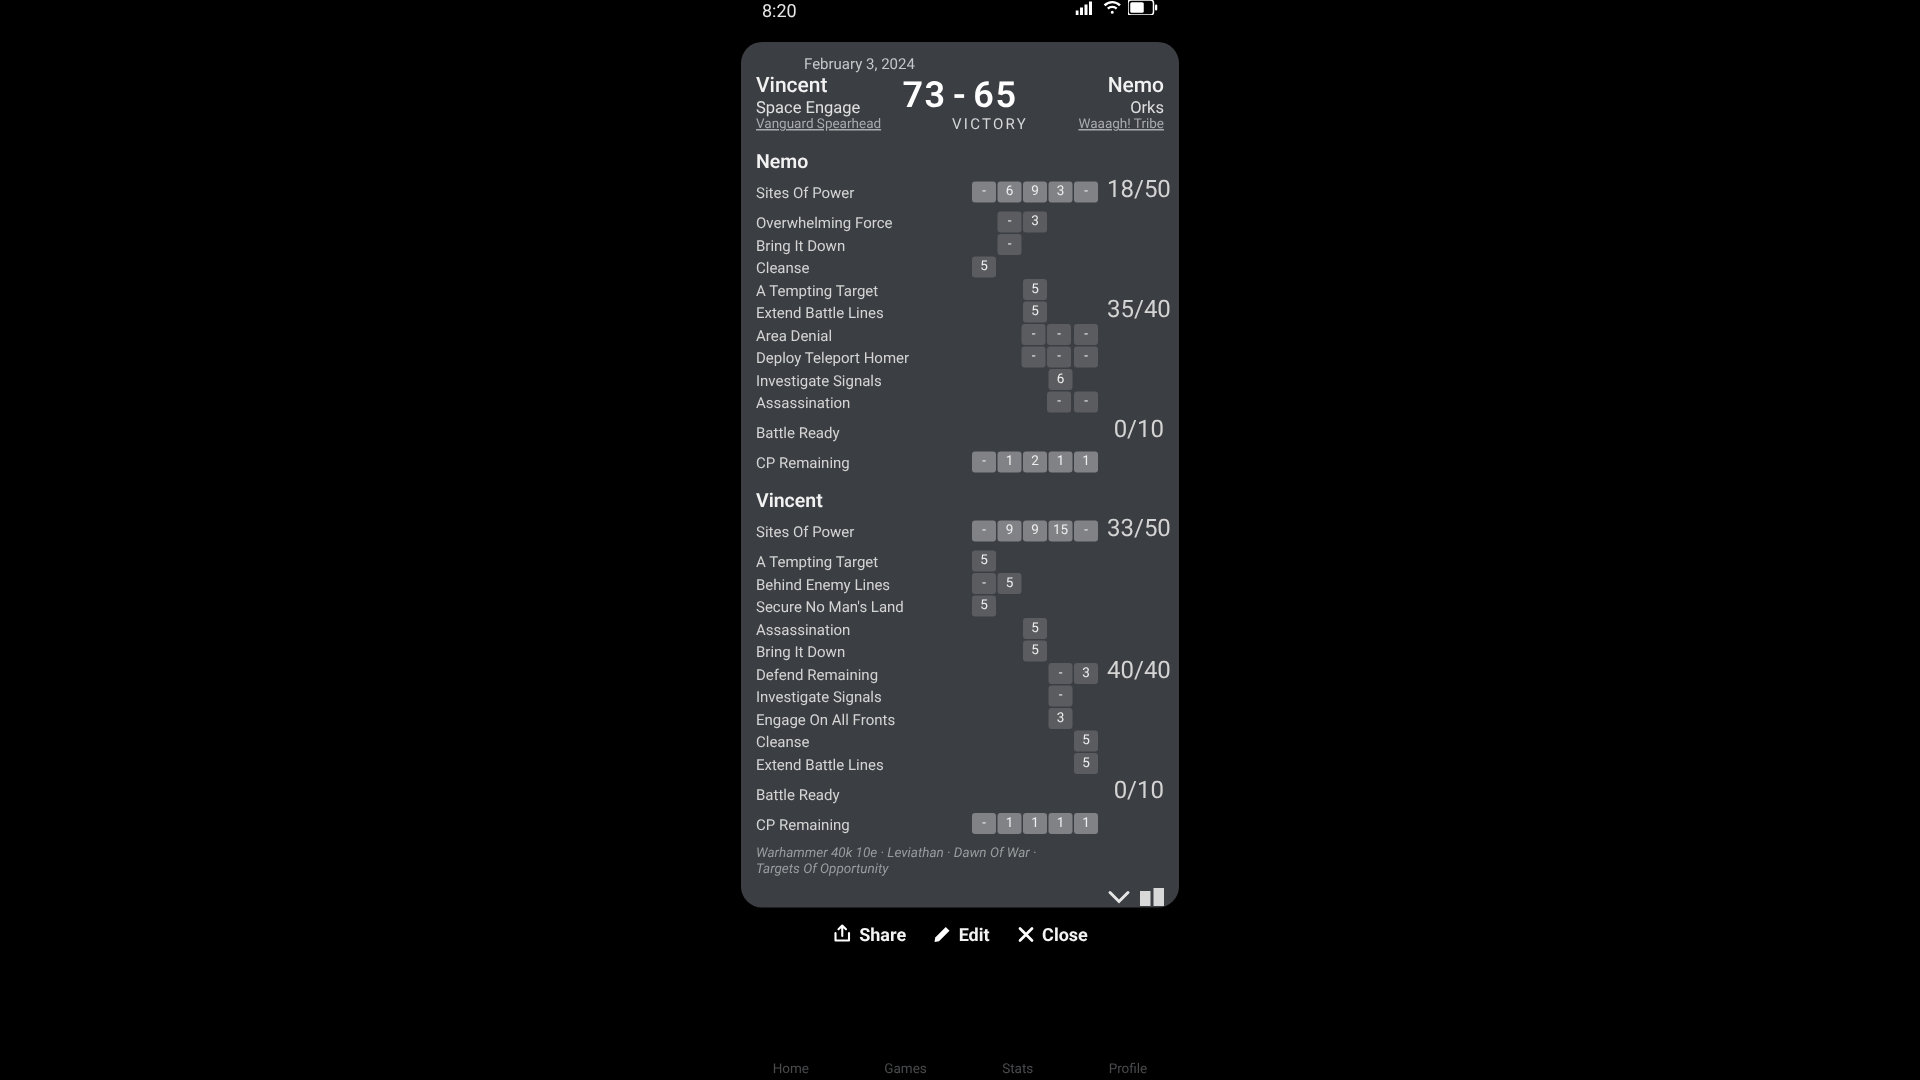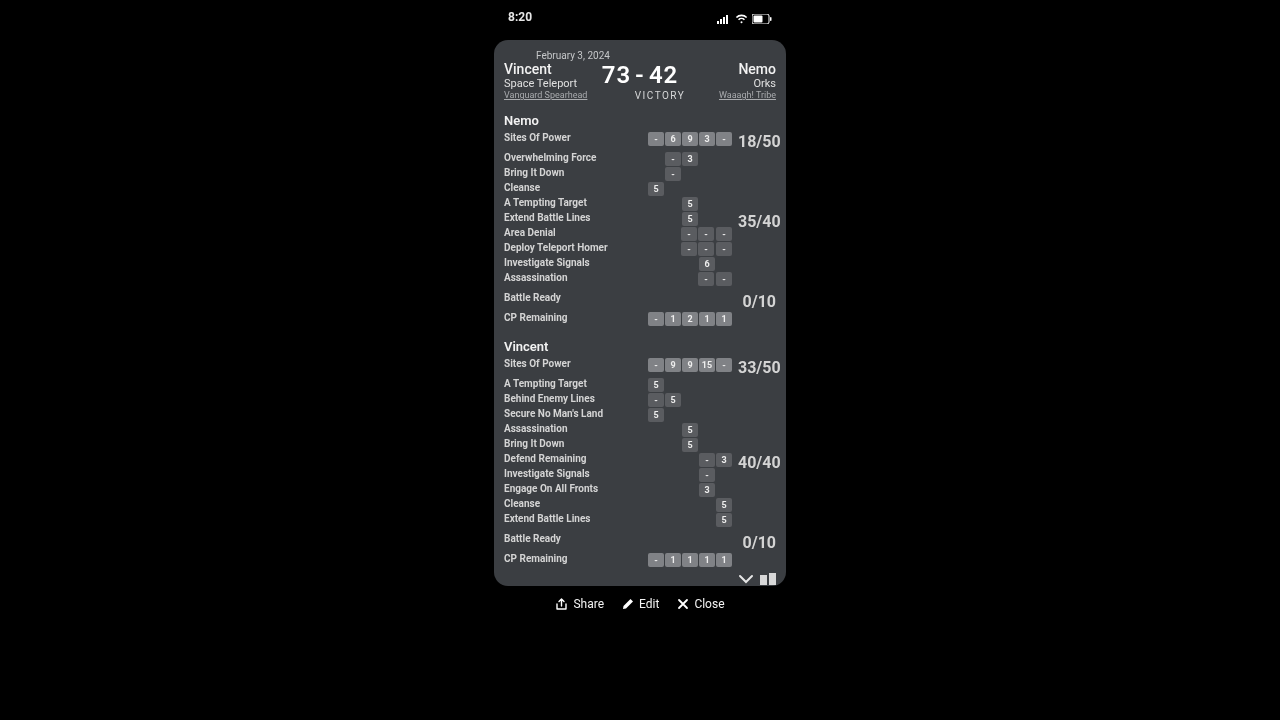--- a/index.html
+++ b/index.html
@@ -1,47 +1,47 @@
 <!DOCTYPE html>
 <html><head>
 <meta charset="utf-8">
 <style>
   html,body{margin:0;padding:0;background:#000;color:#e6e6e6;font-family:-apple-system,BlinkMacSystemFont,"Segoe UI",Roboto,sans-serif;-webkit-font-smoothing:antialiased;}
   body{width:1280px;height:720px;overflow:hidden;position:relative;}
   .phone{position:absolute;left:490px;top:0;width:300px;height:720px;}
-  .statusbar{display:flex;justify-content:space-between;align-items:flex-end;height:24px;padding:0 18px 16px 18px;font-size:12px;font-weight:700;}
+  .statusbar{display:flex;justify-content:space-between;align-items:flex-start;height:24px;padding:0 18px 4px 18px;font-size:12px;font-weight:400;}
   .statusbar .right{display:flex;gap:4px;align-items:center;}
   .statusbar svg{display:block;}
   .card{background:rgba(62,65,70,.95);border-radius:14px;margin:0 4px;padding:10px 10px 18px 10px;box-shadow:0 4px 12px rgba(0,0,0,.6);}
   .date{font-size:10px;color:#c5c7c9;margin-left:32px;}
   .header{display:flex;align-items:flex-start;}
   .hcol{display:flex;flex-direction:column;min-width:0;}
   .hcol.left{flex:1;}
   .hcol.center{align-items:center;flex:0 0 auto;padding:0 6px;}
   .hcol.right{flex:1;align-items:flex-end;text-align:right;}
   .pname{font-size:14px;font-weight:500;color:#f2f2f2;white-space:nowrap;}
   .faction{font-size:11px;color:#e0e0e0;white-space:nowrap;}
   .detach{font-size:9px;color:#a9abae;white-space:nowrap;text-decoration:underline;}
   .score{font-size:24px;font-weight:600;color:#fff;letter-spacing:1px;}
   .dash{padding:0 4px;}
   .victory{font-size:10px;letter-spacing:1.5px;color:#d6d7d8;margin-top:1px;margin-left:40px;}
   .section-title{font-size:13px;font-weight:600;color:#f2f2f2;margin-top:12px;margin-bottom:4px;}
-  .row{display:flex;align-items:flex-start;font-size:10px;color:#d4d4d4;height:15px;font-weight:bold;}
+  .row{display:flex;align-items:flex-end;font-size:10px;color:#d4d4d4;height:15px;}
   .row .label{flex:1;white-space:nowrap;overflow:hidden;}
   .cells{display:flex;gap:1px;}
   .cell{width:16px;height:14px;line-height:14px;text-align:center;font-size:9px;color:#eee;border-radius:2px;}
   .cell.filled{background:#5a5c60;}
   .cell.active{background:#808286;}
   .total{width:38px;text-align:right;font-size:16px;color:#d4d4d4;margin-left:6px;}
   .spacer5{height:5px;}
   .footnote{font-size:9px;color:#9a9c9e;font-style:italic;line-height:1.25;margin-top:8px;max-width:200px;}
   .belowcard{display:flex;justify-content:flex-end;gap:6px;padding:0 12px 0 0;margin-top:-16px;}
   .chev{color:#e2e2e2;}
   .bottomactions{display:flex;justify-content:center;gap:18px;margin-top:8px;}
-  .act{display:flex;align-items:center;gap:5px;font-size:12px;font-weight:400;color:#f3f3f3;}
+  .act{display:flex;align-items:center;gap:5px;font-size:12px;font-weight:700;color:#f3f3f3;}
   .act svg{display:block;}
   .tabbar{position:absolute;bottom:0;left:0;right:0;height:34px;display:flex;justify-content:space-around;align-items:flex-end;padding-bottom:2px;}
   .tab{font-size:9px;color:#4a4b4d;text-align:center;}
 </style>
 </head>
 <body>
 
 <div class="phone">
 
   <div class="statusbar">
@@ -68,25 +68,25 @@
           </svg>
         </span>
     </span>
   </div>
 
   <div class="card">
     <div class="date">February 3, 2024</div>
     <div class="header">
       <div class="hcol left">
         <div class="pname">Vincent</div>
-        <div class="faction">Space Teleport</div>
+        <div class="faction">Space Engage</div>
         <div class="detach">Vanguard Spearhead</div>
       </div>
       <div class="hcol center">
-        <div class="score"><span>73</span><span class="dash">-</span><span>42</span></div>
+        <div class="score"><span>73</span><span class="dash">-</span><span>65</span></div>
         <div class="victory">VICTORY</div>
       </div>
       <div class="hcol right">
         <div class="pname">Nemo</div>
         <div class="faction">Orks</div>
         <div class="detach">Waaagh! Tribe</div>
       </div>
     </div>
 
     <div class="section-title">Nemo</div>
@@ -386,20 +386,21 @@
             <div class="cell active">-</div>
             <div class="cell active">1</div>
             <div class="cell active">1</div>
             <div class="cell active">1</div>
             <div class="cell active">1</div>
           </div>
           <div class="total"></div>
         </div>
       </div>
 
+    <div class="footnote">Warhammer 40k 10e · Leviathan · Dawn Of War · Targets Of Opportunity</div>
   </div>
 
   <div class="belowcard">
     <span class="chev"><svg width="16" height="12" viewBox="0 0 16 12">
           <path d="M2 3l6 6 6-6" stroke="#e6e6e6" stroke-width="2" fill="none" stroke-linecap="round"></path>
         </svg></span>
     <span><svg width="18" height="12" viewBox="0 0 18 12">
           <rect x="0" y="2" width="7" height="10" fill="#d8d8d8"></rect>
           <rect x="9" y="0" width="7" height="12" fill="#d8d8d8"></rect>
         </svg></span>
@@ -425,13 +426,19 @@
     <div class="act">
       <span>
           <svg width="12" height="12" viewBox="0 0 12 12">
             <path d="M2 2l8 8M10 2l-8 8" stroke="#fff" stroke-width="1.8" stroke-linecap="round"></path>
           </svg>
         </span>
       <span>Close</span>
     </div>
   </div>
 
+  <div class="tabbar">
+    <div class="tab">Home</div>
+    <div class="tab">Games</div>
+    <div class="tab">Stats</div>
+    <div class="tab">Profile</div>
+  </div>
 </div>
 
 </body></html>

